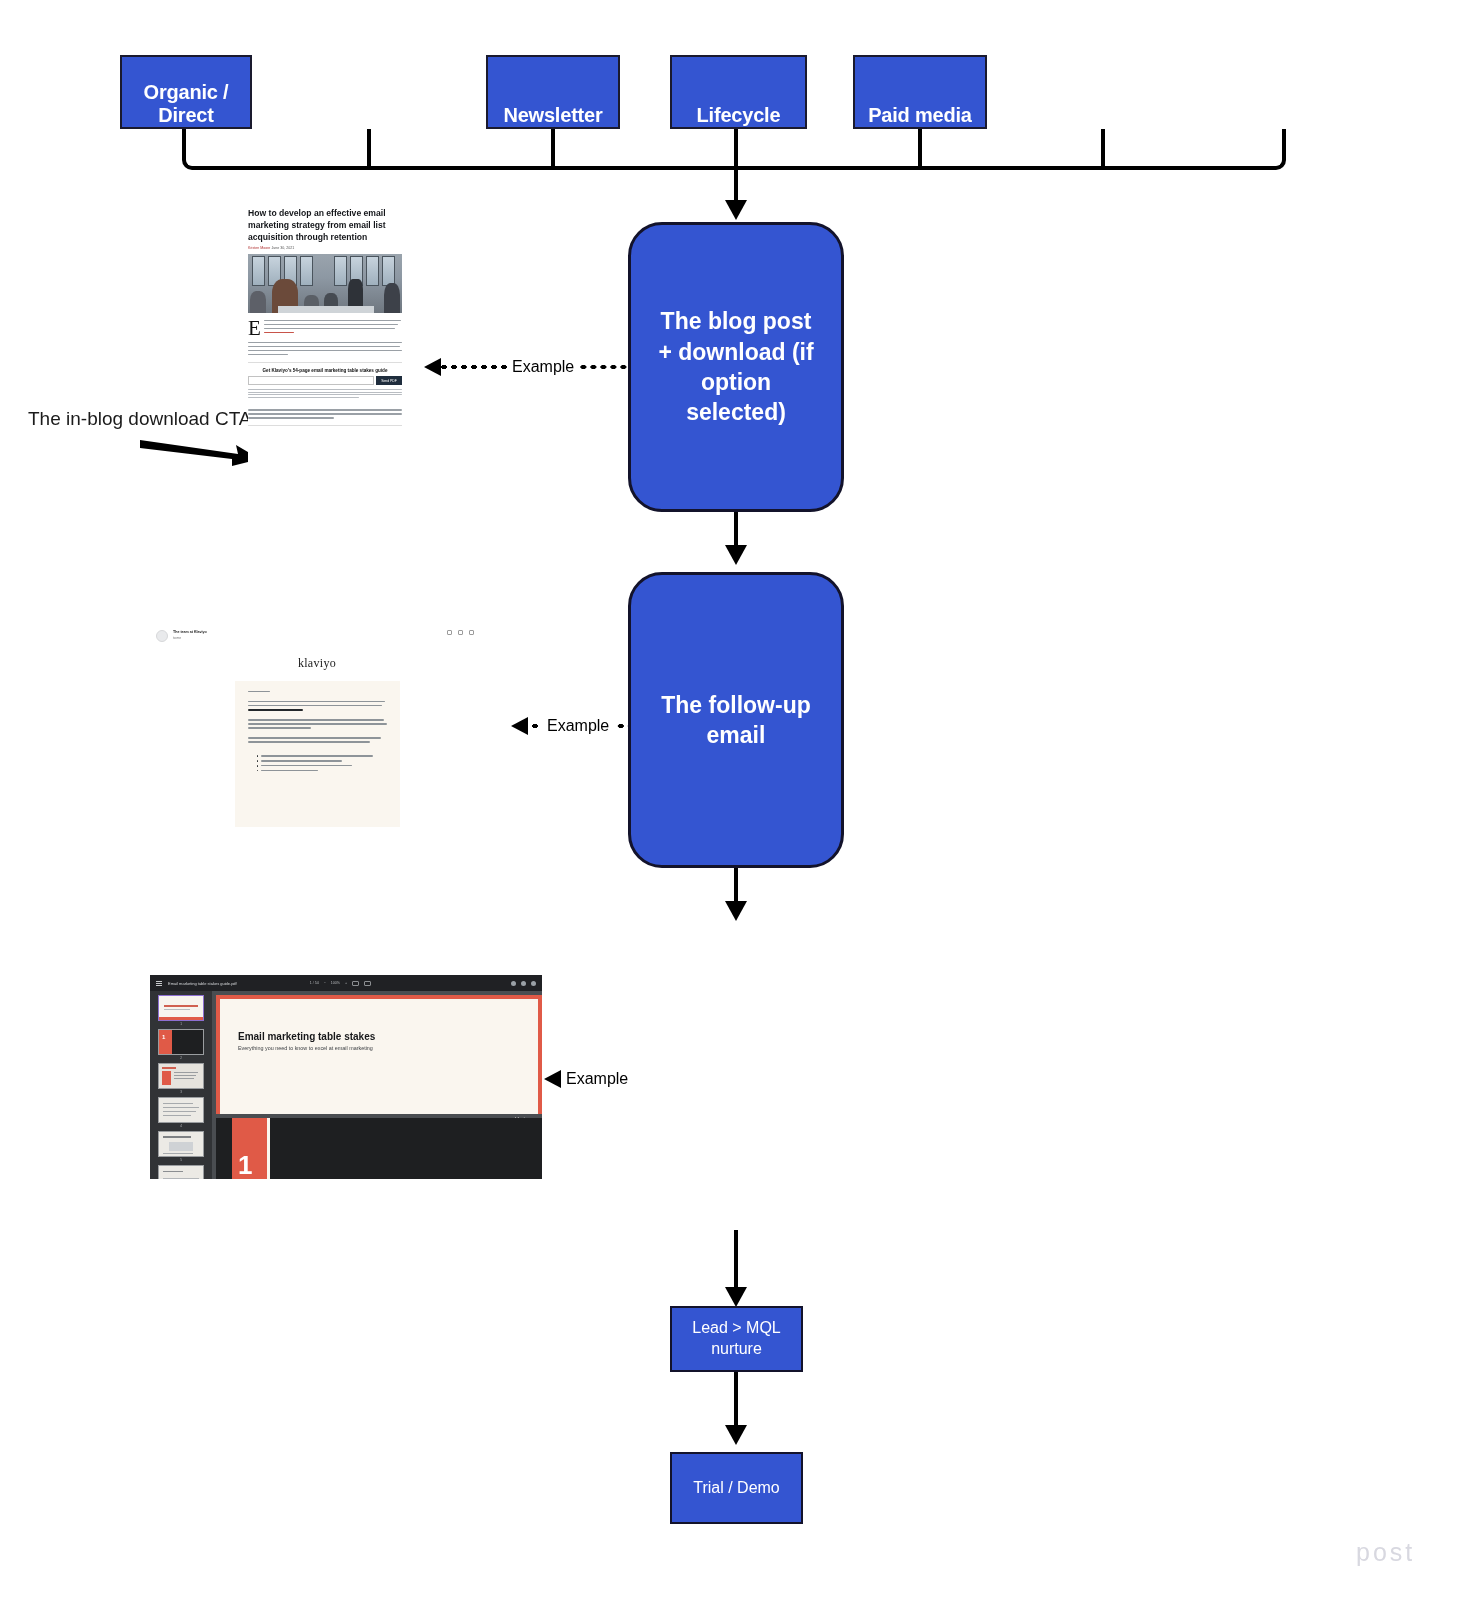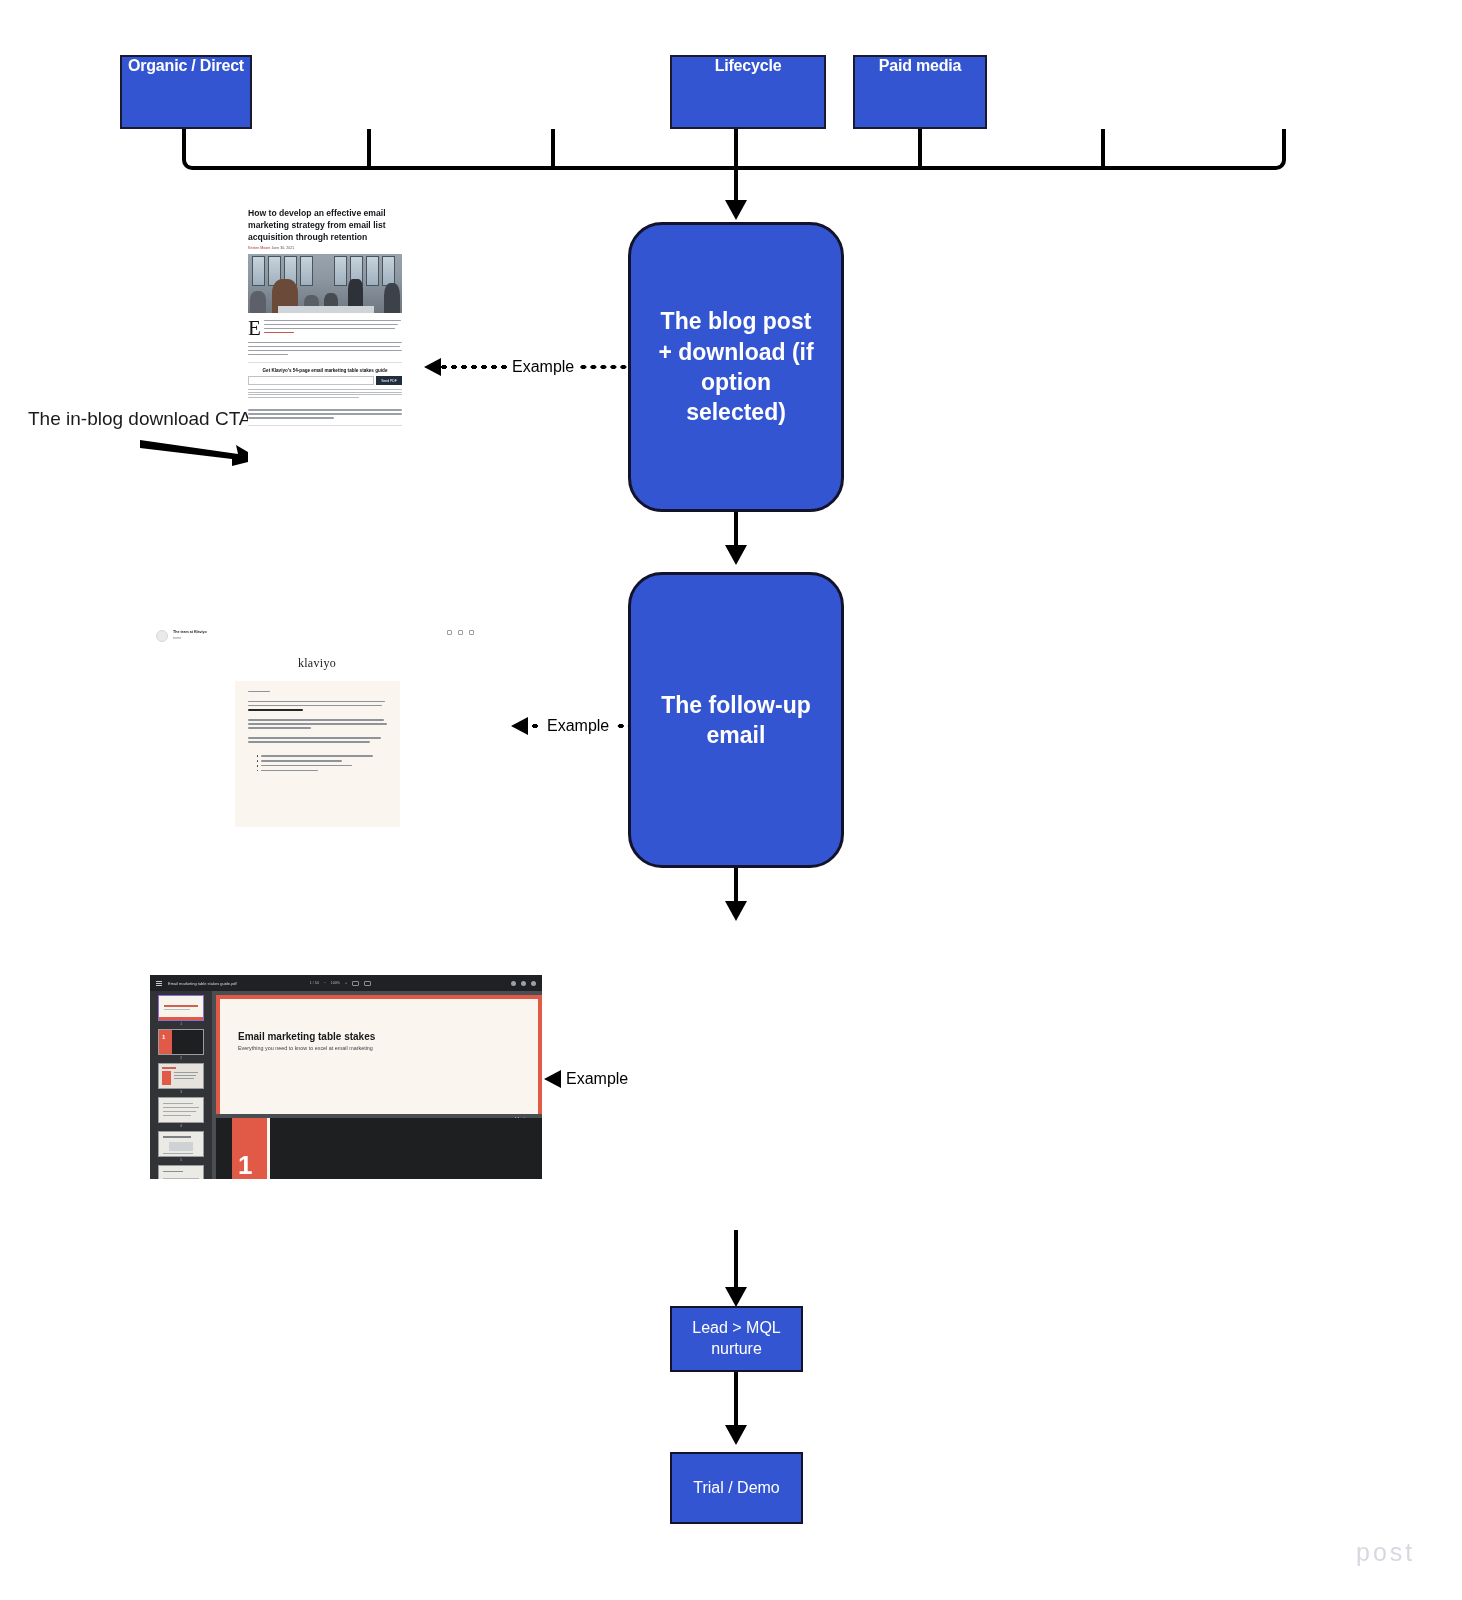--- a/index.html
+++ b/index.html
@@ -16,23 +16,23 @@
     overflow: hidden;
   }
 
   
   .channel-box {
     position: absolute;
     background: #3455d1;
     border: 2px solid #1a1a2e;
     color: #ffffff;
     font-weight: bold;
-    font-size: 16px;
+    font-size: 20px;
     display: flex;
-    align-items: flex-start;
+    align-items: flex-end;
     justify-content: center;
     text-align: center;
     letter-spacing: -0.2px;
   }
 
   
   .stage-box {
     position: absolute;
     background: #3455d1;
     border: 3px solid #13132b;
@@ -252,21 +252,24 @@
   .slide-next .dark { flex:1; background:#1e1f21; margin-left:3px; }
 </style>
 </head>
 <body>
 
 <div id="canvas">
 
   <div class="channel-box" style="left:120px; top:55px; width:132px; height:74px;">
     <span>Organic / Direct</span>
   </div>
-  <div class="channel-box" style="left:670px; top:55px; width:156px; height:74px;">
+  <div class="channel-box" style="left:486px; top:55px; width:134px; height:74px;">
+    <span>Newsletter</span>
+  </div>
+  <div class="channel-box" style="left:670px; top:55px; width:137px; height:74px;">
     <span>Lifecycle</span>
   </div>
   <div class="channel-box" style="left:853px; top:55px; width:134px; height:74px;">
     <span>Paid media</span>
   </div>
 
   <div class="elbow" style="left:182px; top:129px; width:18px; height:41px; border-bottom-left-radius:10px;"></div>
   <div class="vline" style="left:367px; top:129px; height:41px;"></div>
   <div class="vline" style="left:551px; top:129px; height:41px;"></div>
   <div class="vline" style="left:734px; top:129px; height:41px;"></div>

